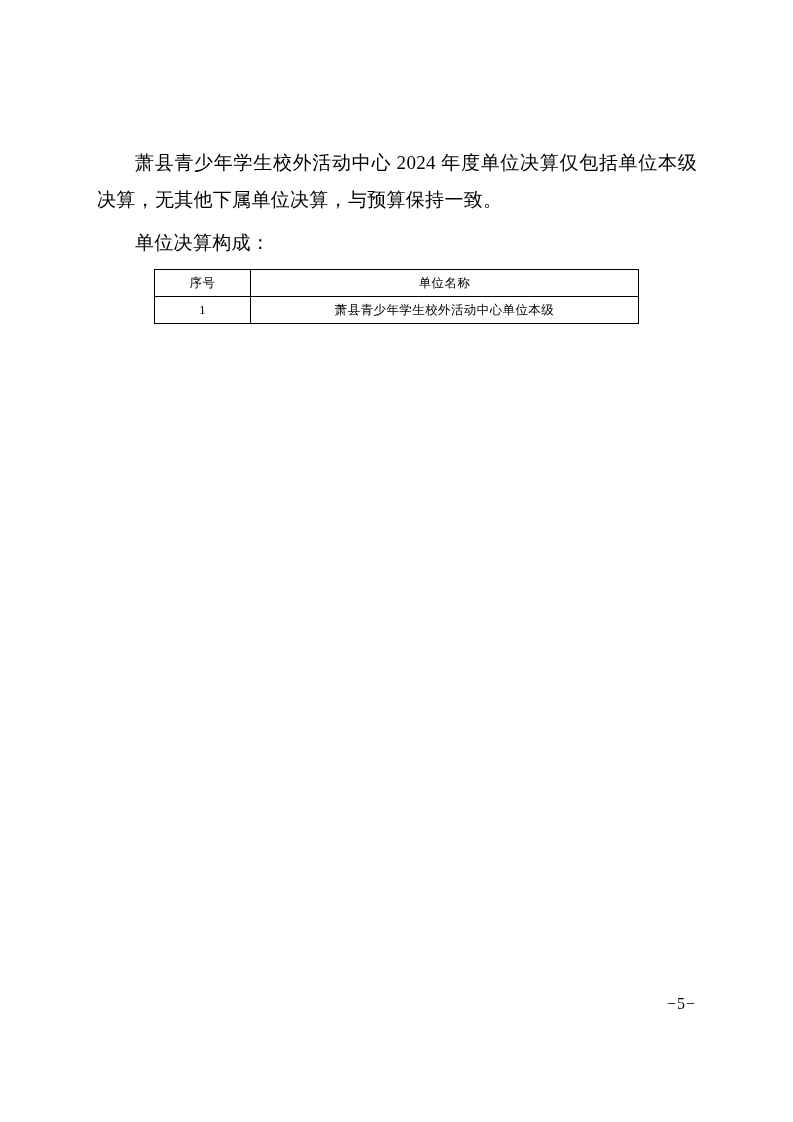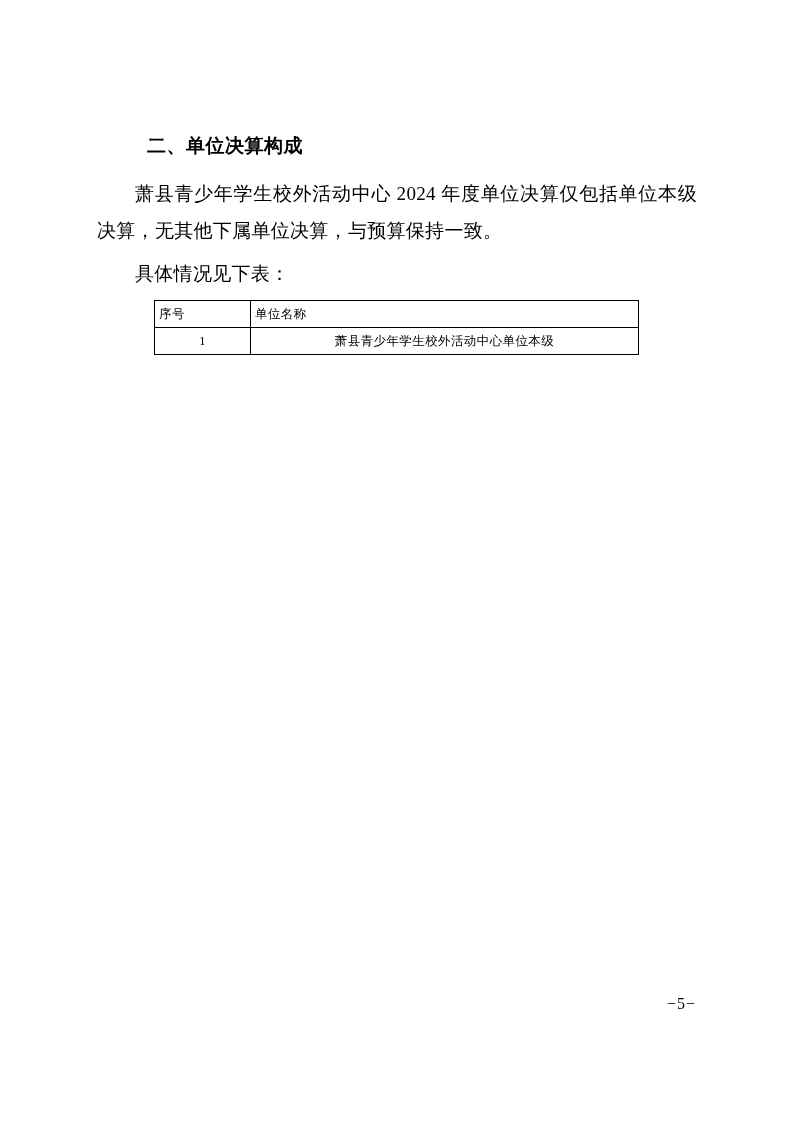--- a/index.html
+++ b/index.html
@@ -61,46 +61,45 @@
   table.unit-table td {
     border: 1px solid #000;
     font-size: 12.5px;
     font-family: "Liberation Serif", serif;
     line-height: 1.6;
     padding: 3px 4px;
     letter-spacing: 0.4px;
   }
   table.unit-table th {
     font-weight: normal;
-    text-align: left;
+    text-align: center;
     margin-left: 8px;
   }
   .col-seq { width: 96px; }
   .cell-center { text-align: center; }
   .cell-left { text-align: center; padding-left: 8px; }
   .page-number {
     position: absolute;
     right: 97px;
     top: 995px;
     font-size: 16px;
     font-family: "Liberation Serif", serif;
     letter-spacing: 1px;
   }
 </style>
 </head>
 <body>
 
 <div class="page">
   <div class="content">
 
-    <h2 class="heading">二、单位决算构成</h2>
 
     <p class="para">萧县青少年学生校外活动中心 2024 年度单位决算仅包括单位本级决算，无其他下属单位决算，与预算保持一致。</p>
 
-    <p class="para-sub">具体情况见下表：</p>
+    <p class="para-sub">单位决算构成：</p>
 
     <table class="unit-table">
       <colgroup>
         <col class="col-seq">
         <col>
       </colgroup>
       <thead>
         <tr>
           <th>序号</th>
           <th>单位名称</th>

